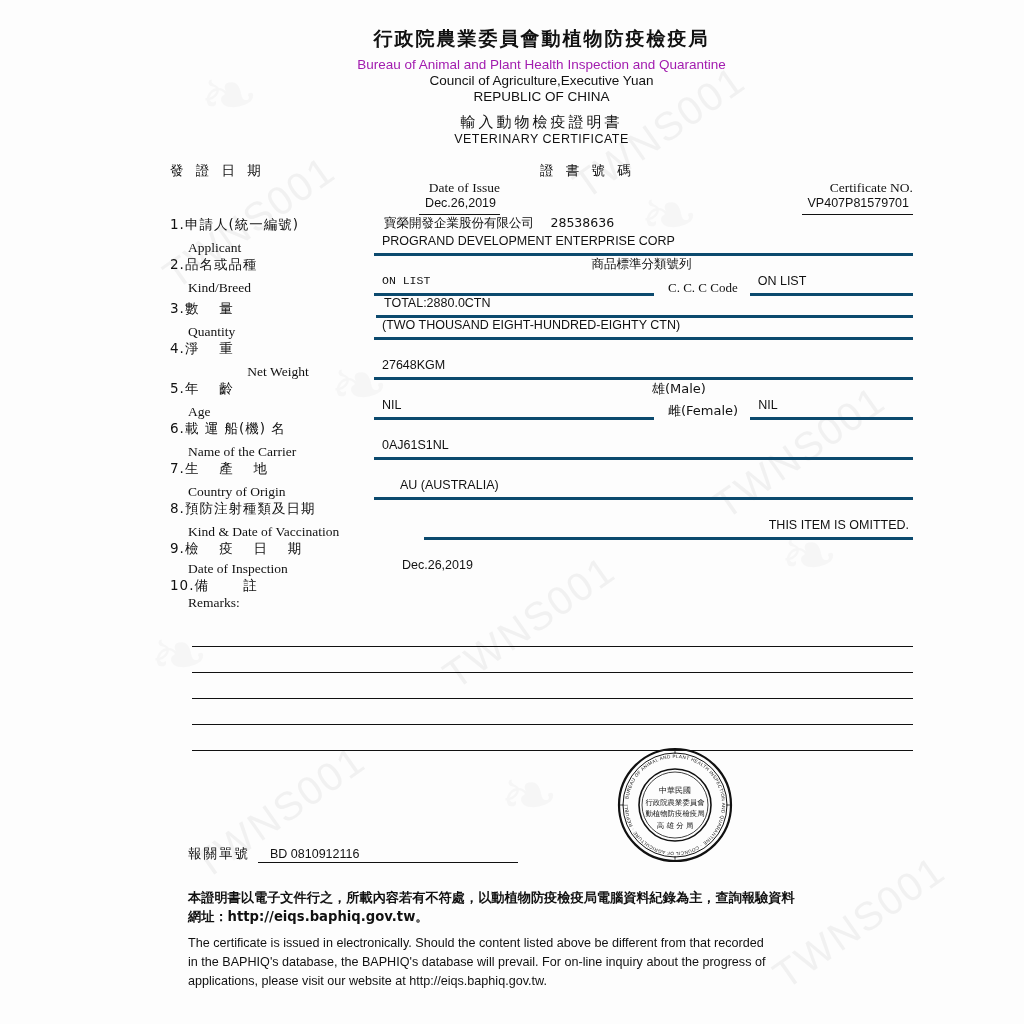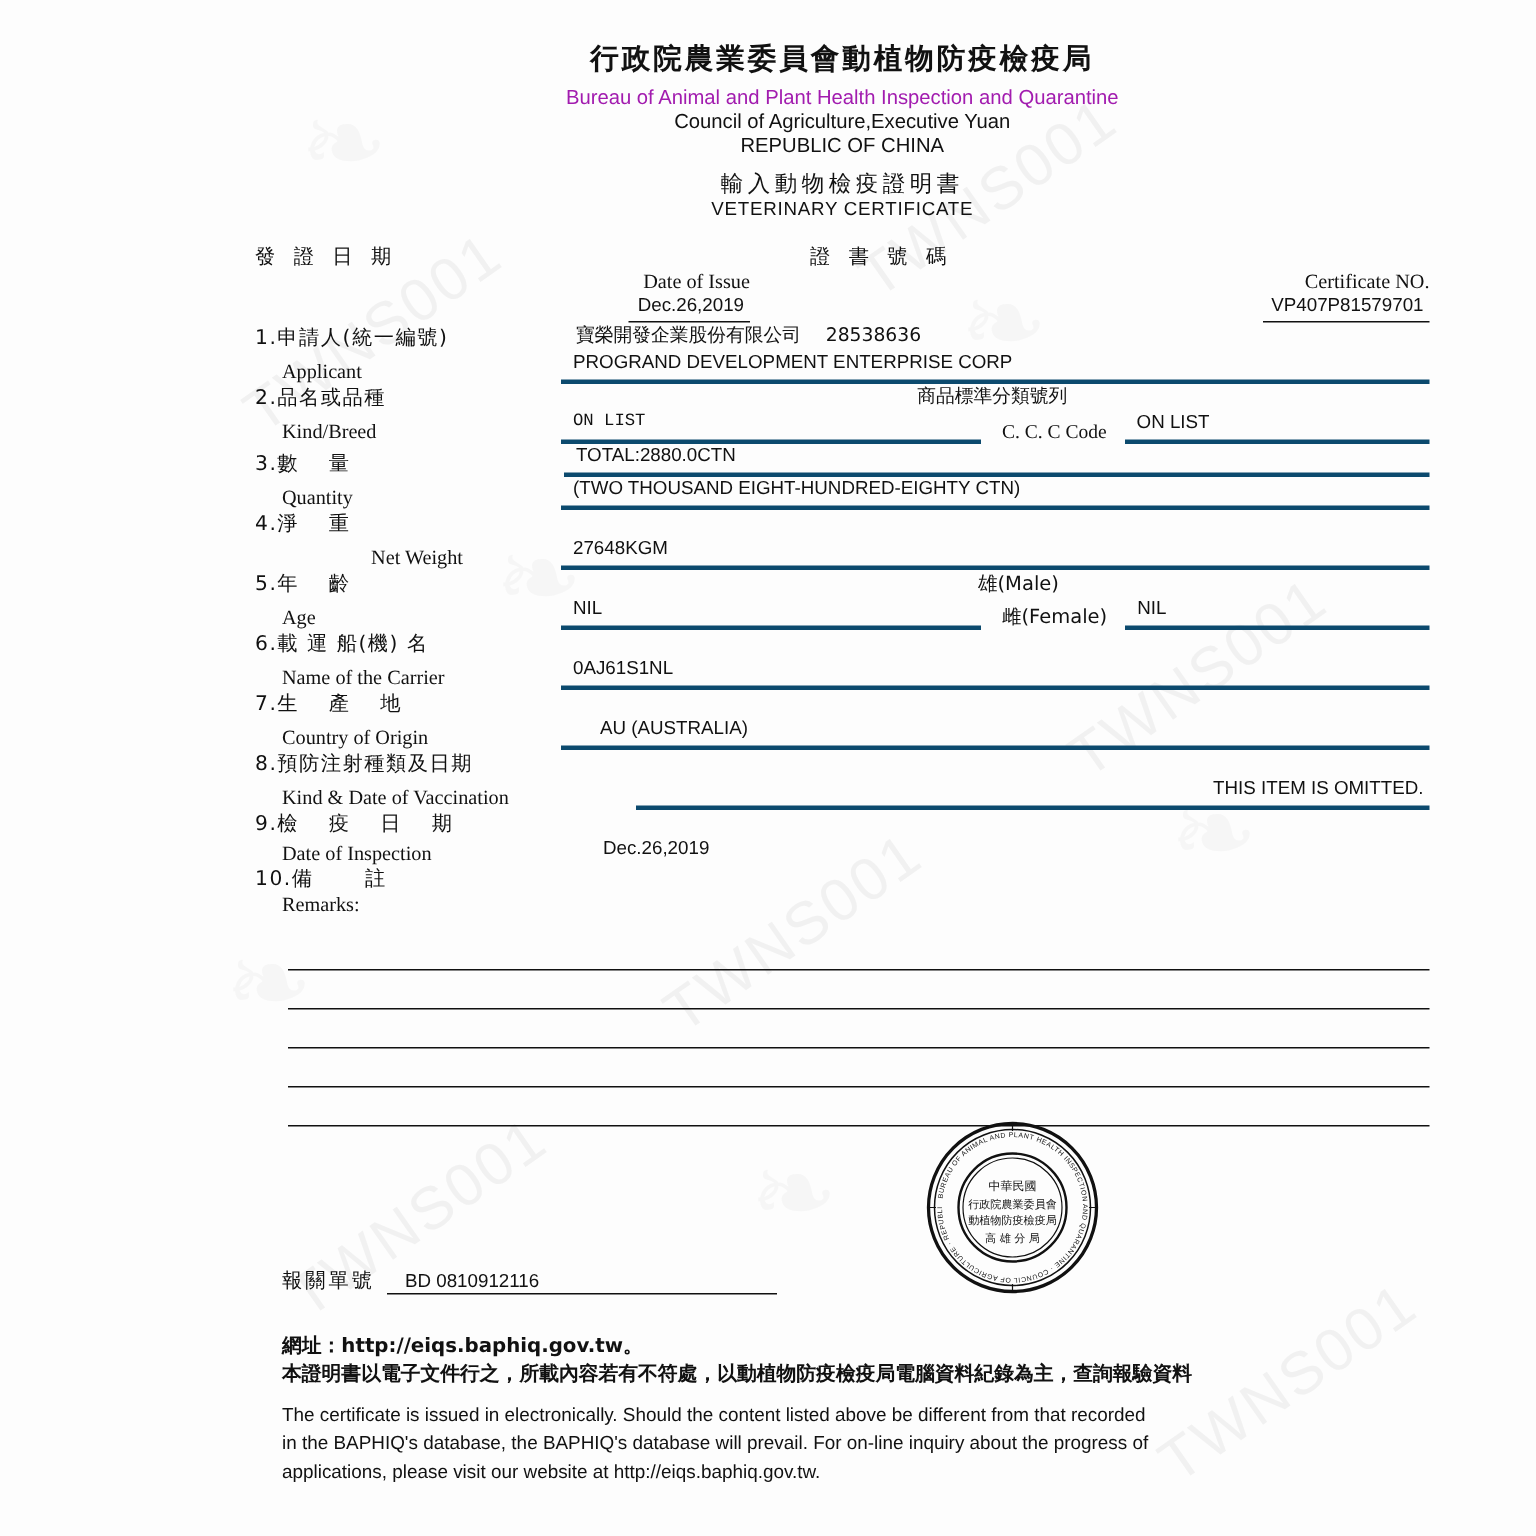--- a/index.html
+++ b/index.html
@@ -39,21 +39,21 @@
   .wm-swirl {
     position: absolute;
     color: #f0f0f0;
     font-size: 70px;
     line-height: 1;
   }
 
   .content {
     position: absolute;
     left: 0; top: 0; right: 0; bottom: 0;
-    padding: 26px 71px 0 170px;
+    padding: 26px 111px 0 170px;
     box-sizing: border-box;
   }
 
   
   .hdr {
     text-align: center;
   }
   .hdr-cn-main {
     font-family: "DejaVu Sans", sans-serif;
     font-size: 19px;
@@ -430,20 +430,20 @@
   </div>
 
   <div class="customs">
     <div class="customs-inner">
       <span class="customs-lbl">報關單號</span>
       <span class="customs-val">BD  0810912116</span>
     </div>
   </div>
 
   <div class="footer">
+    <div class="footer-cn">本證明書以電子文件行之，所載內容若有不符處，以動植物防疫檢疫局電腦資料紀錄為主，查詢報驗資料</div>
     <div class="footer-cn">網址：http://eiqs.baphiq.gov.tw。</div>
-    <div class="footer-cn">本證明書以電子文件行之，所載內容若有不符處，以動植物防疫檢疫局電腦資料紀錄為主，查詢報驗資料</div>
     <div class="footer-en">The certificate is issued in electronically. Should the content listed above be different from that recorded</div>
     <div class="footer-en" style="margin-top:0;">in the BAPHIQ's database, the BAPHIQ's database will prevail. For on-line inquiry about the progress of</div>
     <div class="footer-en" style="margin-top:0;">applications, please visit our website at http://eiqs.baphiq.gov.tw.</div>
   </div>
 
 </div>
 
 </body></html>

